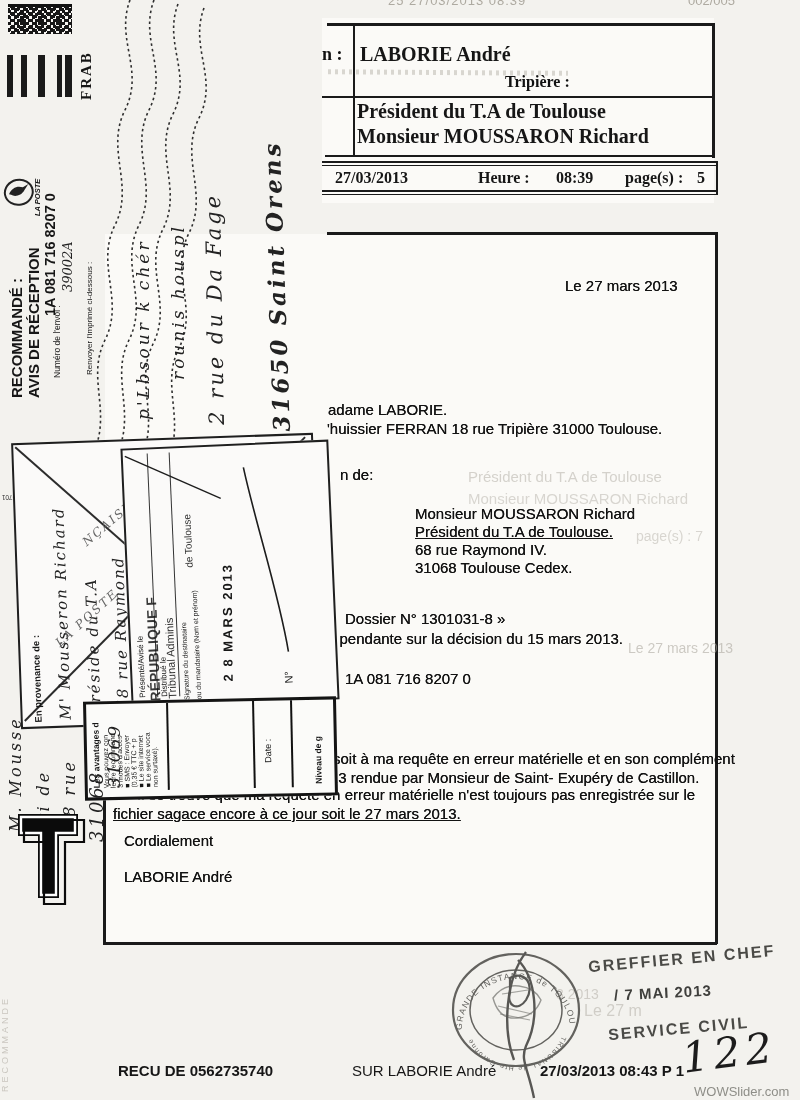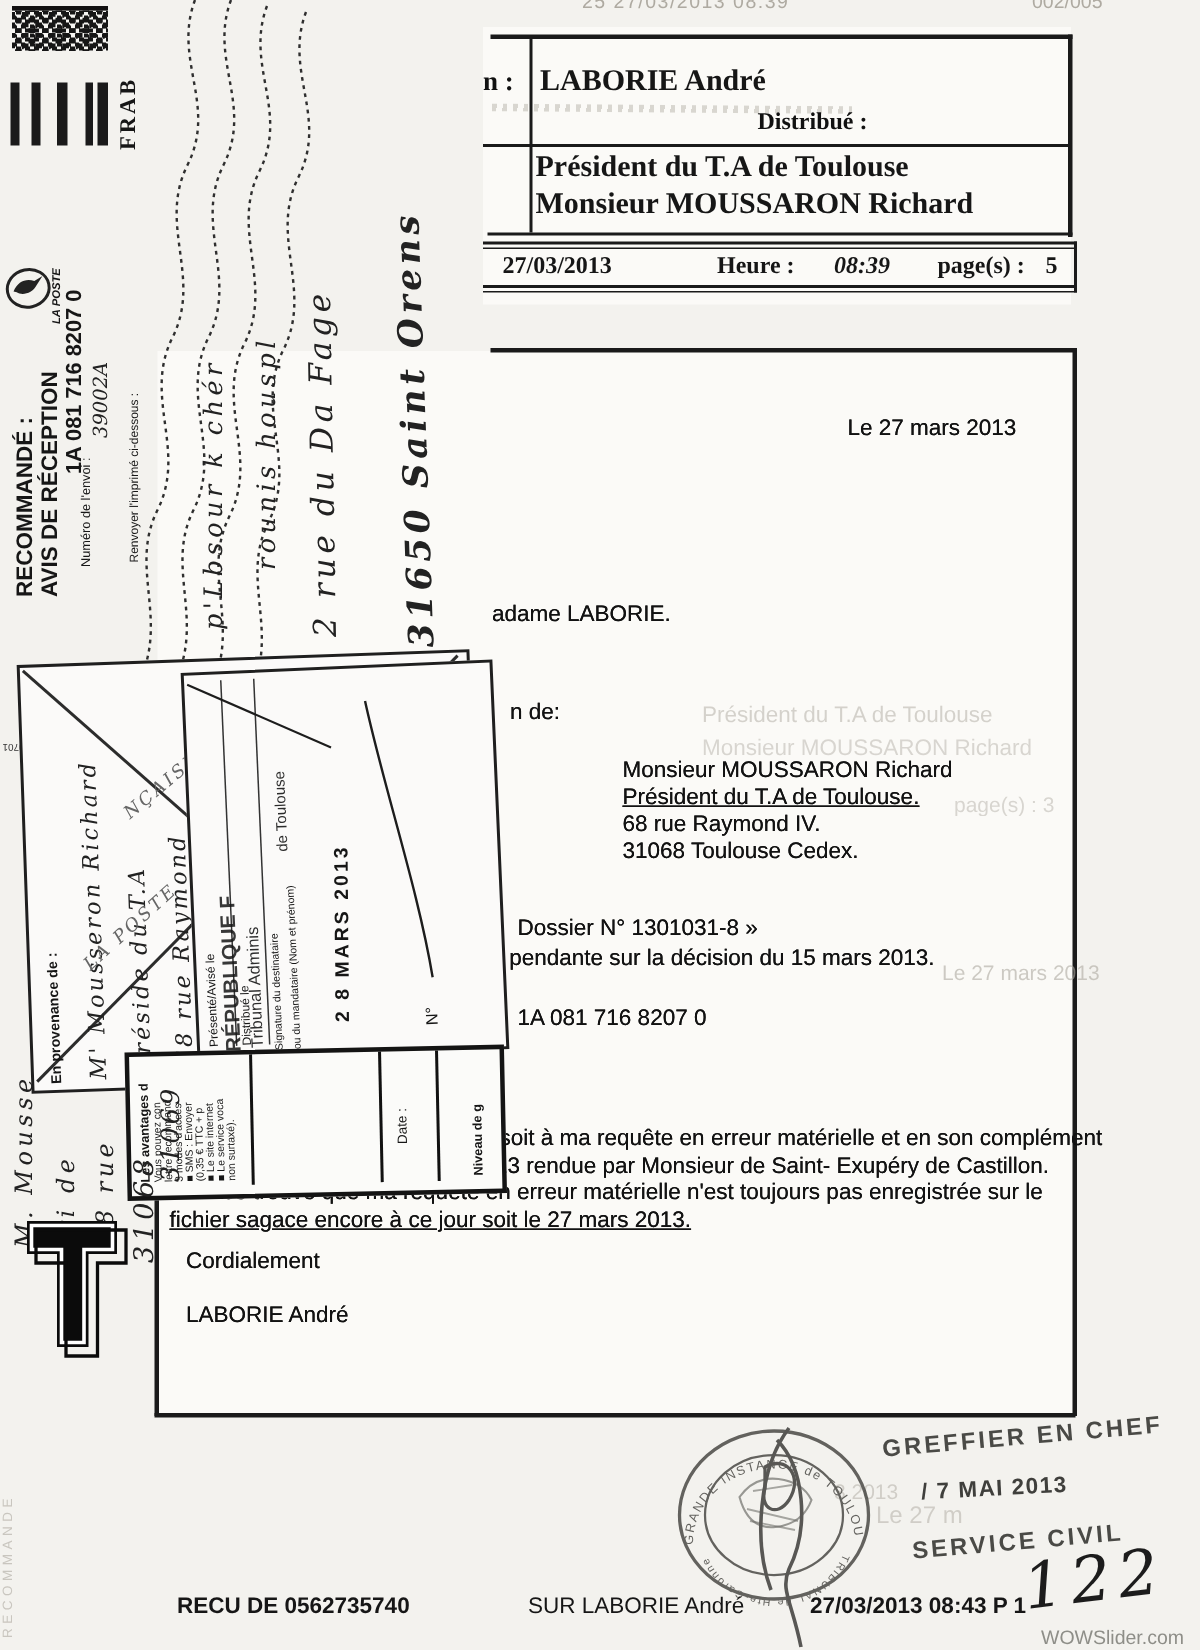--- a/index.html
+++ b/index.html
@@ -33,49 +33,50 @@
 
   <div class="abs hl" style="left:327px;top:23px;width:388px;height:2.5px;"></div>
   <div class="abs hl" style="left:712px;top:23px;width:2.5px;height:135px;"></div>
   <div class="abs hl" style="left:325px;top:155px;width:390px;height:2px;"></div>
   <div class="abs hl" style="left:353px;top:25px;width:1.5px;height:130px;"></div>
   <div class="abs hl" style="left:322px;top:96px;width:392px;height:1.5px;"></div>
 
   <div class="abs fx nw" style="left:322px;top:44px;font-size:18px;">n :</div>
   <div class="abs serif nw" style="left:360px;top:43px;font-size:20px;font-weight:bold;">LABORIE André</div>
   <div class="abs" style="left:328px;top:70px;width:240px;height:5px;opacity:.65;transform:rotate(.4deg);background:repeating-linear-gradient(90deg,#c6c3bb 0 3px,transparent 3px 7px);"></div>
-  <div class="abs fx nw" style="left:505px;top:73px;font-size:16px;">Distribué :</div>
+  <div class="abs fx nw" style="left:505px;top:73px;font-size:16px;">Tripière :</div>
   <div class="abs serif nw" style="left:357px;top:100px;font-size:20px;font-weight:bold;">Président du T.A de Toulouse</div>
   <div class="abs serif nw" style="left:357px;top:125px;font-size:20px;font-weight:bold;">Monsieur MOUSSARON Richard</div>
 
   <div class="abs hl" style="left:322px;top:161px;width:396px;height:2px;"></div>
   <div class="abs hl" style="left:322px;top:165px;width:396px;height:1px;"></div>
   <div class="abs hl" style="left:322px;top:190px;width:396px;height:2px;"></div>
   <div class="abs hl" style="left:322px;top:194px;width:396px;height:1px;"></div>
   <div class="abs hl" style="left:716px;top:161px;width:2px;height:34px;"></div>
   <div class="abs serif nw" style="left:335px;top:169px;font-size:16px;font-weight:bold;">27/03/2013</div>
   <div class="abs serif nw" style="left:478px;top:169px;font-size:16px;font-weight:bold;">Heure :</div>
-  <div class="abs serif nw" style="left:556px;top:169px;font-size:16px;font-weight:bold;font-style:italic;">08:39</div>
+  <div class="abs serif nw" style="left:556px;top:169px;font-size:16px;font-weight:bold;">08:39</div>
   <div class="abs serif nw" style="left:625px;top:169px;font-size:16px;font-weight:bold;">page(s) :</div>
   <div class="abs serif nw" style="left:697px;top:169px;font-size:16px;font-weight:bold;">5</div>
 
   <div class="abs hl" style="left:327px;top:232px;width:391px;height:2.5px;"></div>
   <div class="abs hl" style="left:715px;top:232px;width:2.5px;height:712px;"></div>
   <div class="abs hl" style="left:103px;top:942px;width:614px;height:2.5px;"></div>
   <div class="abs hl" style="left:103px;top:722px;width:2.5px;height:222px;"></div>
 
   <div class="abs ghost" style="left:468px;top:468px;font-size:15px;opacity:.5;">Président du T.A de Toulouse</div>
   <div class="abs ghost" style="left:468px;top:490px;font-size:15px;opacity:.45;">Monsieur MOUSSARON Richard</div>
-  <div class="abs ghost" style="left:636px;top:528px;font-size:14px;opacity:.45;">page(s) :     3</div>
+  <div class="abs ghost" style="left:636px;top:528px;font-size:14px;opacity:.45;">page(s) :     7</div>
   <div class="abs ghost" style="left:628px;top:640px;font-size:14px;opacity:.6;">Le 27 mars 2013</div>
   <div class="abs ghost" style="left:556px;top:986px;font-size:14px;opacity:.5;">3  2013</div>
   <div class="abs ghost" style="left:584px;top:1002px;font-size:16px;opacity:.5;">Le 27 m</div>
 
   <div class="abs ltr" style="left:565px;top:277px;">Le 27 mars 2013</div>
   <div class="abs ltr" style="left:328px;top:401px;">adame LABORIE.</div>
+  <div class="abs ltr" style="left:327px;top:420px;">'huissier FERRAN 18 rue Tripière 31000 Toulouse.</div>
   <div class="abs ltr" style="left:340px;top:466px;">n de:</div>
   <div class="abs ltr" style="left:415px;top:505px;">Monsieur  MOUSSARON Richard</div>
   <div class="abs ltr" style="left:415px;top:523px;text-decoration:underline;">Président du T.A de Toulouse.</div>
   <div class="abs ltr" style="left:415px;top:541px;">68 rue Raymond IV.</div>
   <div class="abs ltr" style="left:415px;top:559px;">31068 Toulouse Cedex.</div>
   <div class="abs ltr" style="left:345px;top:610px;">Dossier N° 1301031-8 »</div>
   <div class="abs ltr" style="left:327px;top:630px;">e pendante sur la décision du 15 mars 2013.</div>
   <div class="abs ltr" style="left:345px;top:670px;">1A 081 716 8207 0</div>
   <div class="abs ltr" style="left:333px;top:750px;">soit à ma requête en erreur matérielle et en son complément</div>
   <div class="abs ltr" style="left:330px;top:769px;">13 rendue par Monsieur de Saint- Exupéry de Castillon.</div>

